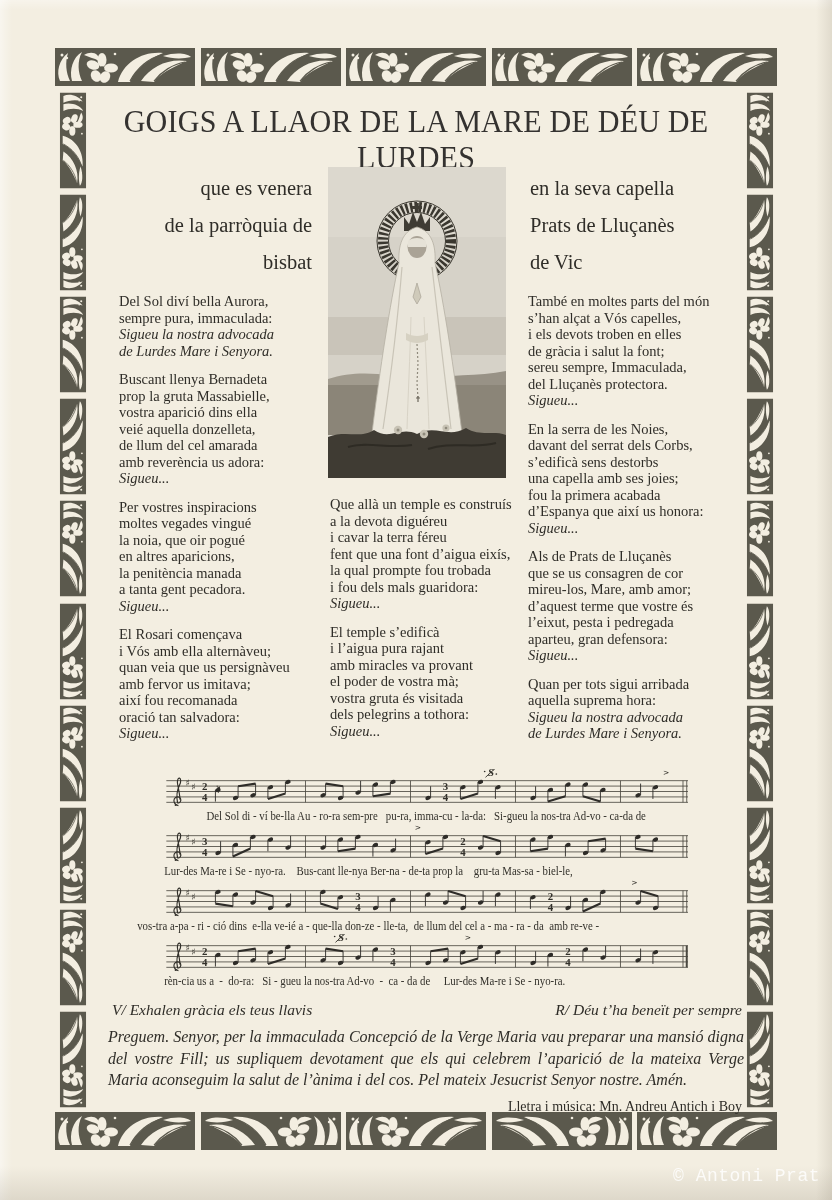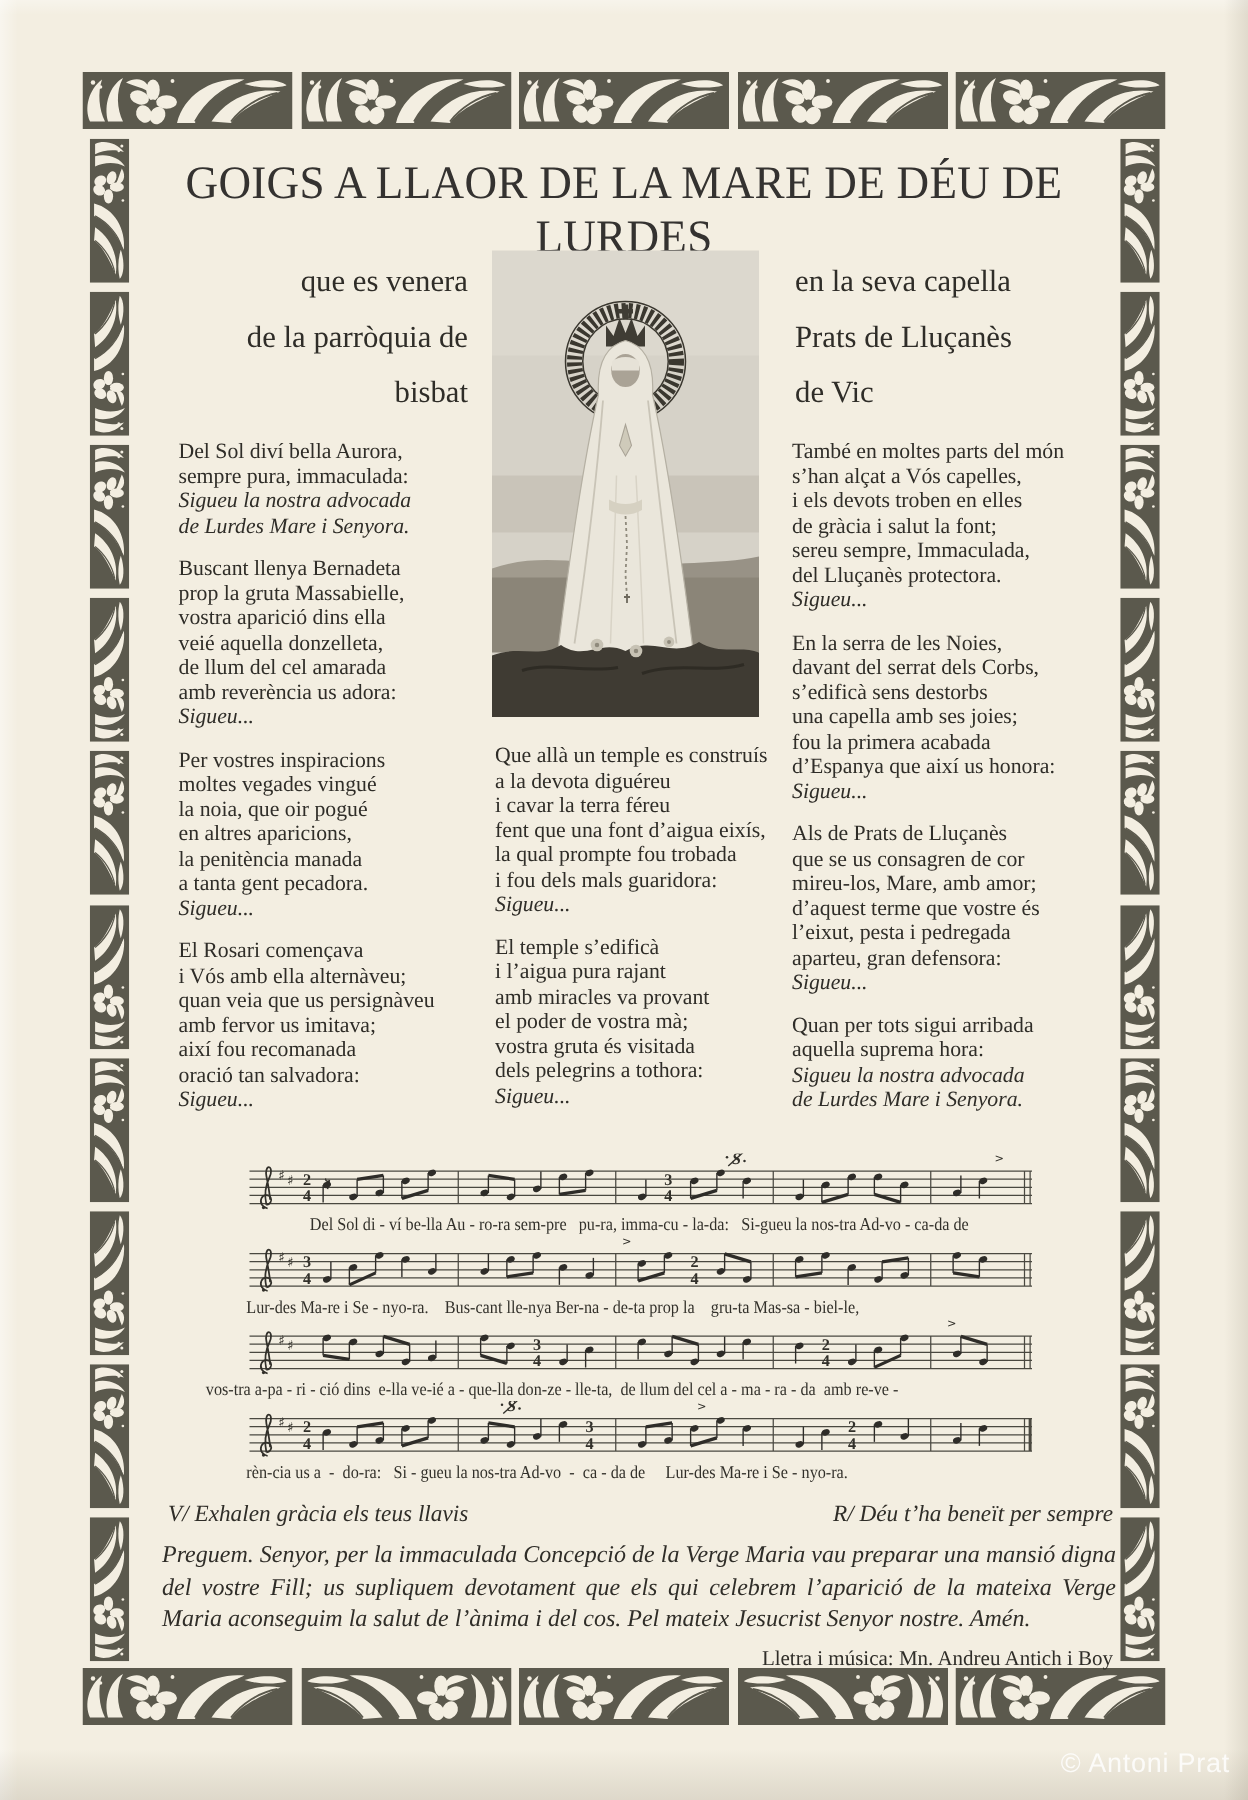--- a/index.html
+++ b/index.html
@@ -49,21 +49,21 @@
   .music{position:absolute;left:112px;top:769px;width:632px;}
   .music-system{position:relative;height:55px;}
   .music-system svg{display:block;}
   .lyric{white-space:pre;font-size:12px;line-height:14px;transform:scaleX(.9);transform-origin:0 0;color:#32302a;}
   
   .vr{position:absolute;left:112px;width:630px;top:1001px;display:flex;justify-content:space-between;
       font-style:italic;font-size:15.5px;}
   .prayer{position:absolute;left:108px;width:636px;top:1026px;margin:0;font-style:italic;
           font-size:16px;line-height:21.5px;text-align:justify;}
   .credit{position:absolute;left:300px;width:442px;top:1099px;text-align:right;font-size:14px;}
-  .watermark{position:absolute;right:12px;bottom:14px;font-family:Liberation Sans, sans-serif;
+  .watermark{position:absolute;right:12px;bottom:14px;font-family:Liberation Mono, monospace;
              font-size:18px;color:rgba(255,255,255,.82);letter-spacing:.5px;}
 </style>
 </head>
 <body>
 
 <div class="paper">
 
   <div class="strip top" id="b-top">
       <div class="htile">
         <svg xmlns="http://www.w3.org/2000/svg" viewBox="0 0 140 38">

